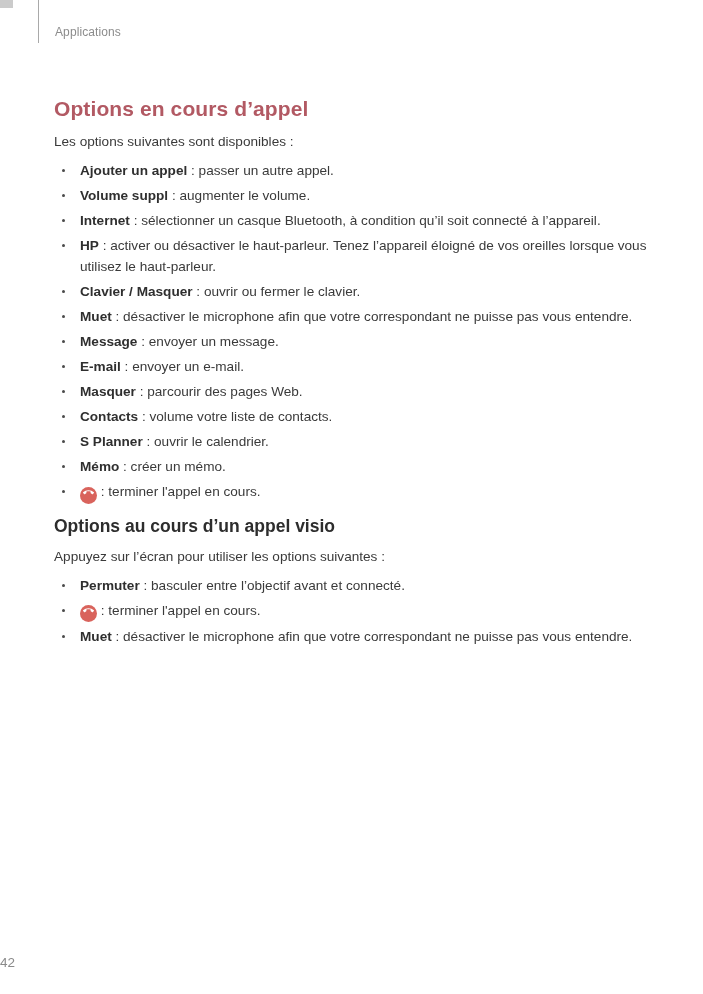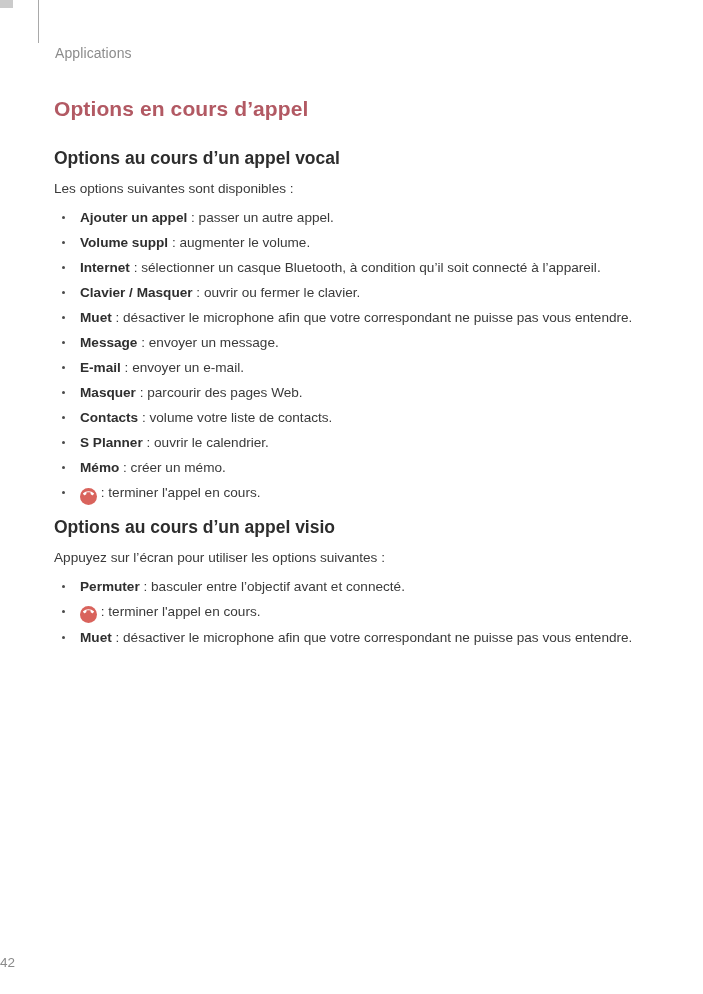--- a/index.html
+++ b/index.html
@@ -20,24 +20,23 @@
   }
   .header-rule {
     position: absolute;
     left: 38px; top: 0;
     width: 1px; height: 43px;
     background: #a9a9a9;
   }
   .header-label {
     position: absolute;
     left: 55px; top: 25px;
-    font-size: 14px;
+    font-size: 12px;
     color: #8c8c8c;
     letter-spacing: 0.1px;
-    margin-top: 20px;
   }
   .content {
     position: absolute;
     left: 54px; top: 16px;
     width: 602px;
     padding-top: 80px;
   }
   h1.doc-title {
     margin: 0;
     font-size: 21px;
@@ -111,27 +110,27 @@
 <div class="page">
 
   <div class="corner-mark"></div>
   <div class="header-rule"></div>
   <div class="header-label">Applications</div>
 
   <div class="content">
 
     <h1 class="doc-title">Options en cours d’appel</h1>
 
-    <h2 class="section-heading">Options au cours d’un appel vocal</h2>
     <p class="intro">Les options suivantes sont disponibles :</p>
 
     <ul class="option-list">
       <li><span class="term">Ajouter un appel</span><span> : passer un autre appel.</span></li>
       <li><span class="term">Volume suppl</span><span> : augmenter le volume.</span></li>
       <li><span class="term">Internet</span><span> : sélectionner un casque Bluetooth, à condition qu’il soit connecté à l’appareil.</span></li>
+      <li><span class="term">HP</span><span> : activer ou désactiver le haut-parleur. Tenez l’appareil éloigné de vos oreilles lorsque vous utilisez le haut-parleur.</span></li>
       <li><span class="term">Clavier / Masquer</span><span> : ouvrir ou fermer le clavier.</span></li>
       <li><span class="term">Muet</span><span> : désactiver le microphone afin que votre correspondant ne puisse pas vous entendre.</span></li>
       <li><span class="term">Message</span><span> : envoyer un message.</span></li>
       <li><span class="term">E-mail</span><span> : envoyer un e-mail.</span></li>
       <li><span class="term">Masquer</span><span> : parcourir des pages Web.</span></li>
       <li><span class="term">Contacts</span><span> : volume votre liste de contacts.</span></li>
       <li><span class="term">S Planner</span><span> : ouvrir le calendrier.</span></li>
       <li><span class="term">Mémo</span><span> : créer un mémo.</span></li>
       <li>
         <span class="endcall-icon"><svg viewBox="0 0 24 24">

